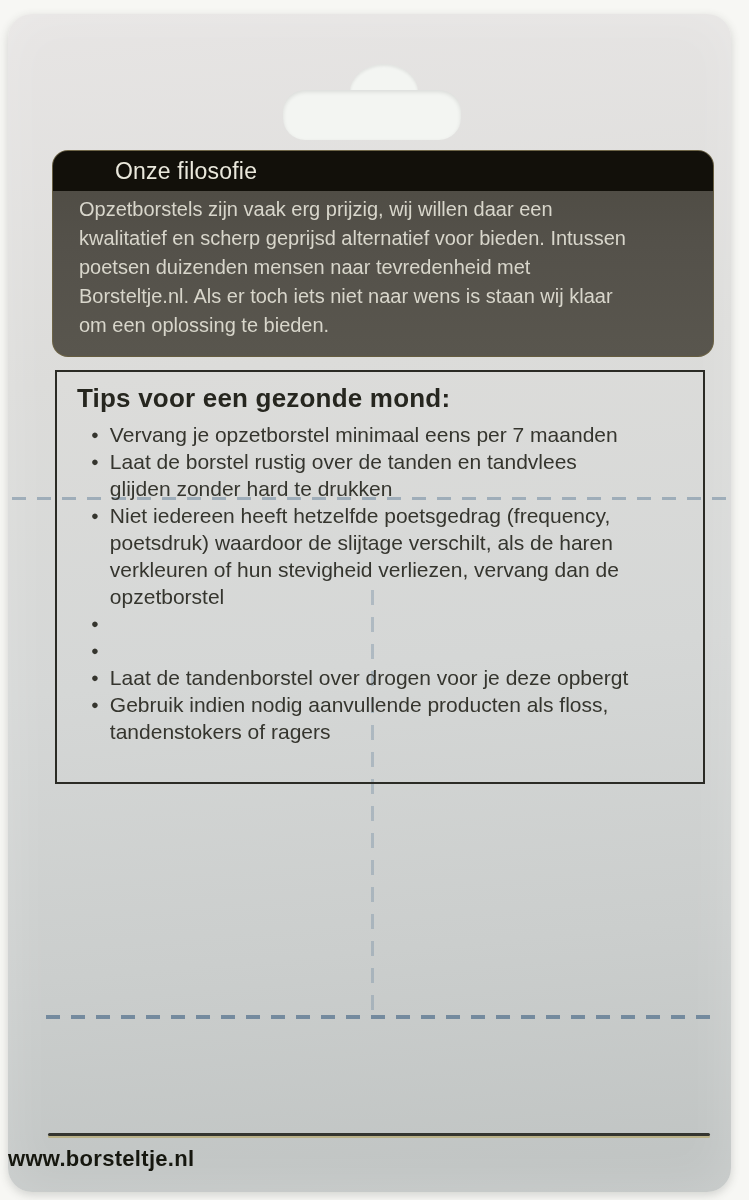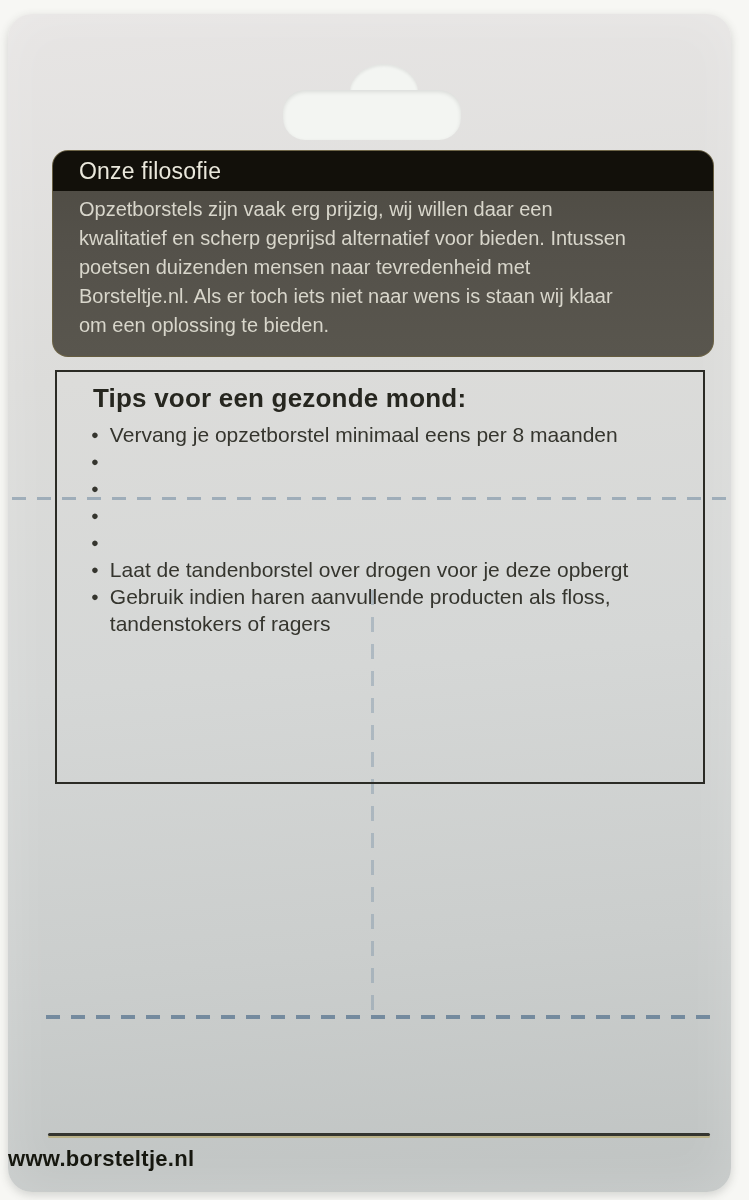--- a/index.html
+++ b/index.html
@@ -52,20 +52,21 @@
   .philosophy-header {
     height: 40px;
     background: var(--philosophy-header-bg, #12100a);
     display: flex; align-items: center;
     padding: 0 26px;
   }
   .philosophy-title {
     font-size: 23px;
     color: var(--philosophy-title, #eae8dc);
     letter-spacing: .2px;
+    margin-left: 36px;
   }
   .philosophy-body {
     padding: 4px 22px 0 26px;
     font-size: 20px; line-height: 29px;
     color: var(--philosophy-text, #d8d6cb);
     white-space: pre-line;
   }
 
   
   .perf-h, .perf-v { position: absolute; pointer-events: none; }
@@ -83,21 +84,21 @@
   }
 
   
   .tips {
     position: absolute; left: 47px; top: 356px;
     width: 650px; height: 414px;
     border: 2px solid var(--tips-border, #2b2b25);
     box-sizing: border-box;
   }
   .tips-title {
-    margin: 11px 0 0 36px;
+    margin: 11px 0 0 20px;
     font-size: 26px; font-weight: bold;
     color: var(--tips-title, #26261f);
     letter-spacing: .2px;
   }
   .tips-list { list-style: none; margin: 7px 0 0 0; padding: 0 8px 0 34px; }
   .tips-list li {
     display: flex;
     font-size: 21px; line-height: 27px;
     color: var(--tips-text, #35352e);
   }
@@ -150,47 +151,53 @@
 Borsteltje.nl. Als er toch iets niet naar wens is staan wij klaar
 om een oplossing te bieden.</div>
     </div>
 
     <div class="tips">
       <div class="tips-title">Tips voor een gezonde mond:</div>
       <ul class="tips-list">
 
           <li>
             <span class="bullet">●</span>
-            <span class="tip-text">Vervang je opzetborstel minimaal eens per 8 maanden</span>
-          </li>
-
-          <li>
-            <span class="bullet">●</span>
-          </li>
-
-          <li>
-            <span class="bullet">●</span>
+            <span class="tip-text">Vervang je opzetborstel minimaal eens per 7 maanden</span>
+          </li>
+
+          <li>
+            <span class="bullet">●</span>
+            <span class="tip-text">Laat de borstel rustig over de tanden en tandvlees
+glijden zonder hard te drukken</span>
+          </li>
+
+          <li>
+            <span class="bullet">●</span>
+            <span class="tip-text">Niet iedereen heeft hetzelfde poetsgedrag (frequency,
+poetsdruk) waardoor de slijtage verschilt, als de haren
+verkleuren of hun stevigheid verliezen, vervang dan de
+opzetborstel</span>
           </li>
 
           <li>
             <span class="bullet">●</span>
           </li>
 
           <li>
             <span class="bullet">●</span>
           </li>
 
           <li>
             <span class="bullet">●</span>
             <span class="tip-text">Laat de tandenborstel over drogen voor je deze opbergt</span>
           </li>
 
           <li>
             <span class="bullet">●</span>
-            <span class="tip-text">Gebruik indien haren aanvullende producten als floss,
+            <span class="tip-text">Gebruik indien nodig aanvullende producten als floss,
 tandenstokers of ragers</span>
           </li>
         </ul>
     </div>
 
     <div class="footer-rule"></div>
     <div class="footer-url">www.borsteltje.nl</div>
 
   </div>
 </div>

